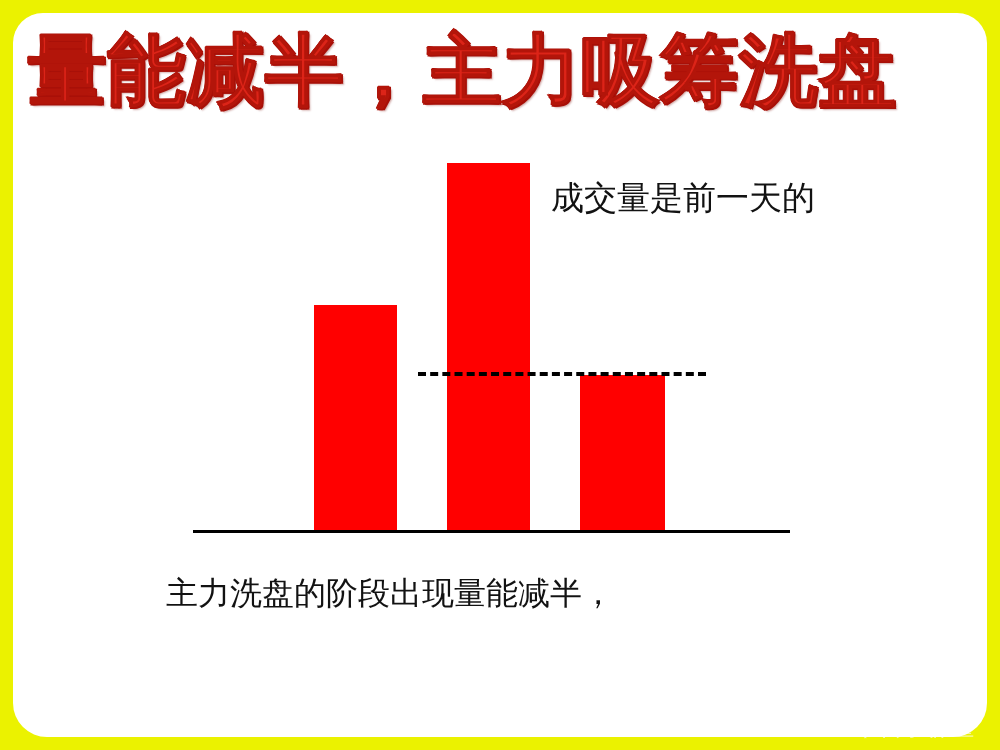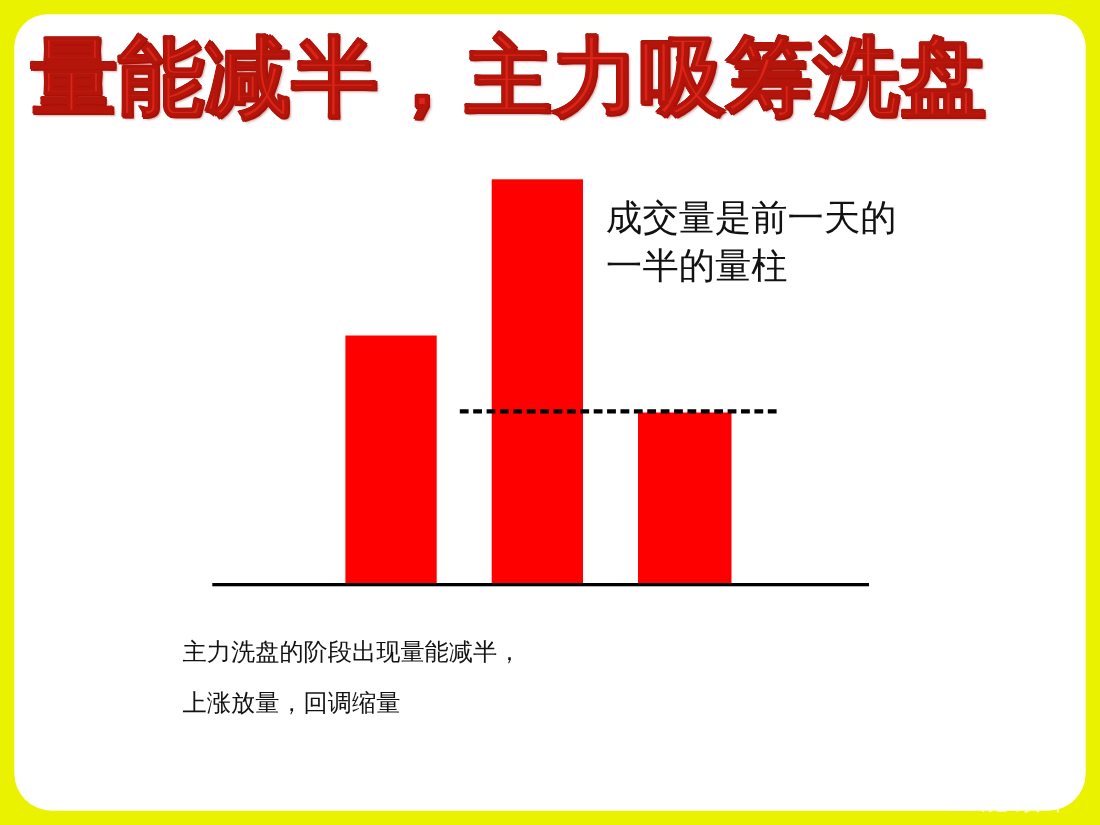--- a/index.html
+++ b/index.html
@@ -98,21 +98,21 @@
     font-weight: 500;
   }
   .annotation .ln { display: block; white-space: nowrap; }
 
   .caption {
     position: absolute;
     left: 166px;
     top: 570px;
     width: 560px;
     color: #121212;
-    font-size: 22px;
+    font-size: 32px;
     line-height: 46px;
     font-weight: 500;
   }
   .caption .ln { display: block; white-space: nowrap; }
 
   
   .watermark {
     position: absolute;
     right: 22px;
     bottom: 6px;
@@ -140,23 +140,21 @@
 
     <div class="bar" style="left:580px; top:375px; width:85px; height:156px;"></div>
 
     <div class="dashed-line"></div>
 
     <div class="baseline"></div>
   </div>
 
   <div class="annotation">
     <span class="ln">成交量是前一天的</span>
-    <span class="ln">一半的量柱</span>
   </div>
 
   <div class="caption">
     <span class="ln">主力洗盘的阶段出现量能减半，</span>
-    <span class="ln">上涨放量，回调缩量</span>
   </div>
 
-  <div class="watermark">量能减半</div>
+  <div class="watermark">回调缩量</div>
 
 </div>
 
 </body></html>

